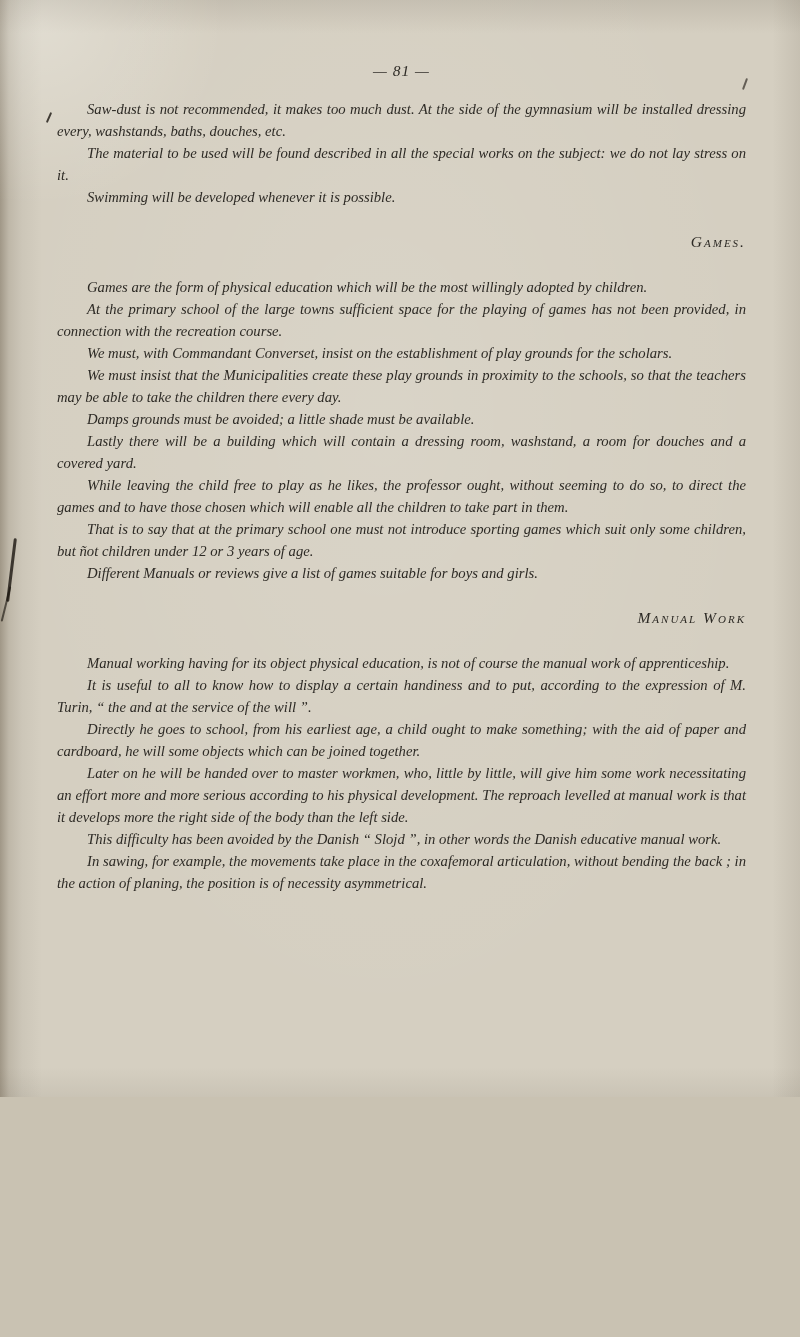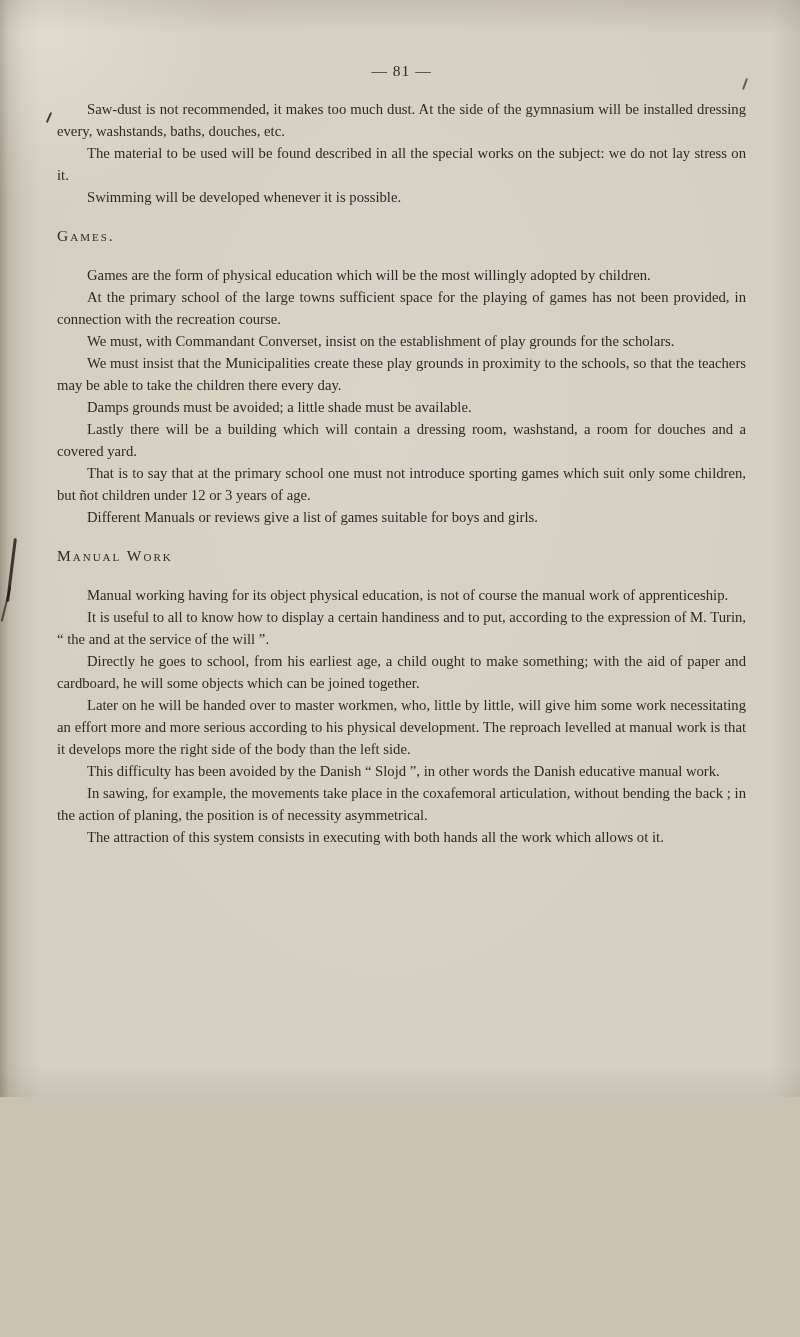--- a/index.html
+++ b/index.html
@@ -19,20 +19,21 @@
     height: 1097px;
     background:
       radial-gradient(circle at 5% 2%, rgba(255,255,250,0.28), rgba(255,255,250,0) 14%),
       radial-gradient(ellipse at 48% 38%, rgba(255,255,255,0.10), rgba(0,0,0,0) 65%),
       linear-gradient(90deg, rgba(74,60,40,0.38) 0px, rgba(74,60,40,0.16) 9px, rgba(40,32,20,0.05) 22px, rgba(0,0,0,0) 42px),
       linear-gradient(180deg, rgba(70,60,45,0.12), rgba(0,0,0,0) 34px),
       linear-gradient(270deg, rgba(70,60,45,0.10), rgba(0,0,0,0) 28px),
       linear-gradient(0deg, rgba(70,60,45,0.08), rgba(0,0,0,0) 30px),
       var(--paper, #d5cfc1);
     color: var(--ink, #2d2a25);
+    font-style: italic;
   }
   .content {
     position: absolute;
     top: 62px;
     left: 57px;
     width: 689px;
   }
   .page-number {
     text-align: center;
     font-size: 15.5px;
@@ -40,22 +41,22 @@
     margin-bottom: 18px;
   }
   p.body-par {
     margin: 0;
     text-indent: 30px;
     text-align: justify;
     font-size: 14.7px;
     line-height: 22px;
   }
   h2.section-heading {
-    margin: 17px 0;
-    text-align: left;
+    margin: 23px 0;
+    text-align: right;
     font-weight: normal;
     font-variant: small-caps;
     font-size: 15.5px;
     letter-spacing: 2px;
     line-height: 22px;
   }
   .ink-mark {
     position: absolute;
     background: rgba(22,17,12,0.78);
     border-radius: 2px;
@@ -84,28 +85,28 @@
     </section>
 
     <section>
       <h2 class="section-heading">Games.</h2>
       <p class="body-par">Games are the form of physical education which will be the most willingly adopted by children.</p>
       <p class="body-par">At the primary school of the large towns sufficient space for the playing of games has not been provided, in connection with the recreation course.</p>
       <p class="body-par">We must, with Commandant Converset, insist on the establishment of play grounds for the scholars.</p>
       <p class="body-par">We must insist that the Municipalities create these play grounds in proximity to the schools, so that the teachers may be able to take the children there every day.</p>
       <p class="body-par">Damps grounds must be avoided; a little shade must be available.</p>
       <p class="body-par">Lastly there will be a building which will contain a dressing room, washstand, a room for douches and a covered yard.</p>
+      <p class="body-par">While leaving the child free to play as he likes, the professor ought, without seeming to do so, to direct the games and to have those chosen which will enable all the children to take part in them.</p>
       <p class="body-par">That is to say that at the primary school one must not introduce sporting games which suit only some children, but ñot children under 12 or 3 years of age.</p>
       <p class="body-par">Different Manuals or reviews give a list of games suitable for boys and girls.</p>
     </section>
 
     <section>
       <h2 class="section-heading">Manual Work</h2>
       <p class="body-par">Manual working having for its object physical education, is not of course the manual work of apprenticeship.</p>
       <p class="body-par">It is useful to all to know how to display a certain handiness and to put, according to the expression of M. Turin, “ the and at the service of the will ”.</p>
       <p class="body-par">Directly he goes to school, from his earliest age, a child ought to make something; with the aid of paper and cardboard, he will some objects which can be joined together.</p>
       <p class="body-par">Later on he will be handed over to master workmen, who, little by little, will give him some work necessitating an effort more and more serious according to his physical development. The reproach levelled at manual work is that it develops more the right side of the body than the left side.</p>
       <p class="body-par">This difficulty has been avoided by the Danish “ Slojd ”, in other words the Danish educative manual work.</p>
       <p class="body-par">In sawing, for example, the movements take place in the coxafemoral articulation, without bending the back ; in the action of planing, the position is of necessity asymmetrical.</p>
-      <p class="body-par">The attraction of this system consists in executing with both hands all the work which allows ot it.</p>
     </section>
   </div>
 </div>
 
 </body></html>

